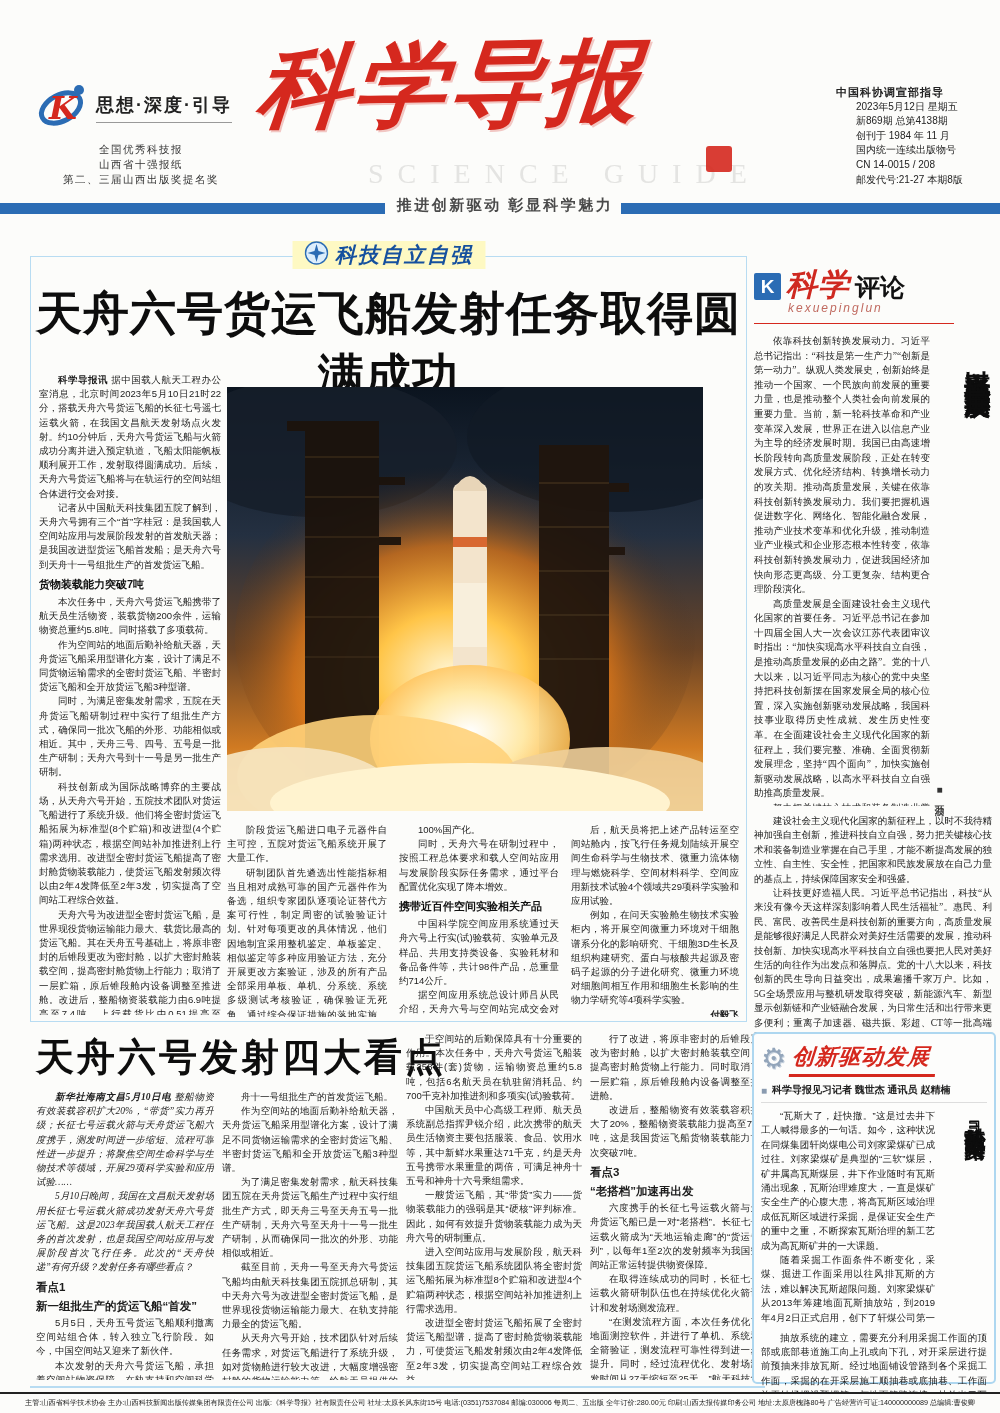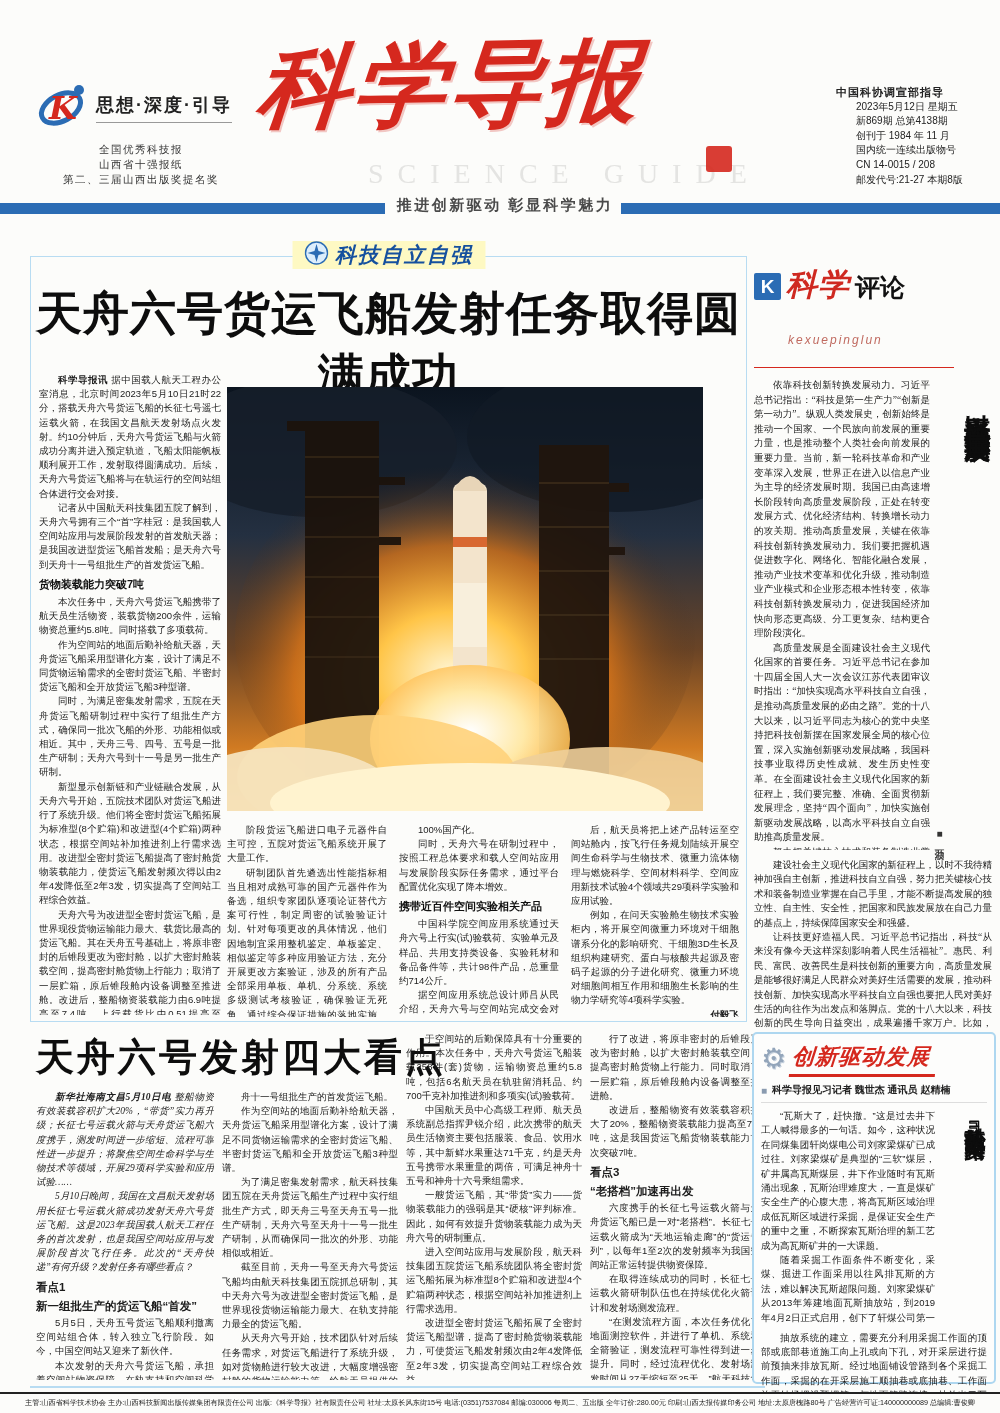--- a/index.html
+++ b/index.html
@@ -44,21 +44,21 @@
   .m-col2 { left:196px; top:566px; width:160px; height:194px; }
   .m-col3 { left:368px; top:566px; width:160px; height:194px; }
   .m-col4 { left:540px; top:566px; width:168px; height:194px; }
 
   
   .comm { position:absolute; left:754px; top:256px; width:242px; height:766px; }
   .comm-hdr { display:flex; align-items:flex-end; gap:5px; height:44px; }
   .k-box { width:27px; height:27px; background:#2b6cb4; color:#fff; font-weight:bold; font-size:19px; display:flex; align-items:center; justify-content:center; border-radius:2px; }
   .comm-red { font-family:"DejaVu Serif",serif; font-weight:bold; font-style:italic; font-size:31px; color:#cf2920; letter-spacing:1px; line-height:1; }
   .comm-black { font-size:25px; font-weight:900; color:#111; line-height:1.05; }
-  .comm-pinyin { font-style:italic; font-size:12px; letter-spacing:2px; color:#c06a60; border-bottom:1px solid #d5281e; padding:1px 0 20px 34px; width:200px;margin-top:32px; }
+  .comm-pinyin { font-style:italic; font-size:12px; letter-spacing:2px; color:#c06a60; border-bottom:1px solid #d5281e; padding:1px 0 8px 34px; width:200px; }
   .comm-top { display:flex; margin-top:10px; }
   .comm-text1 { width:176px; height:472px; overflow:hidden; font-family:"Liberation Serif","DejaVu Serif",serif; font-size:9.5px; line-height:14.6px; text-align:justify; }
   .comm-headwrap { position:relative; width:64px; }
   .vert { writing-mode:vertical-rl; }
   .comm-vert-head { position:absolute; top:16px; right:2px; height:450px; font-size:26px; font-weight:900; letter-spacing:1.5px; color:#0d0d0d; line-height:1.1; }
   .comm-author { position:absolute; left:2px; bottom:8px; font-size:10px; color:#333; }
   .comm-bottom { margin-top:8px; width:238px; height:222px; overflow:hidden; font-family:"Liberation Serif","DejaVu Serif",serif; font-size:9.5px; line-height:14.4px; text-align:justify; }
 
   
   .a2 { position:absolute; left:30px; top:1028px; width:735px; height:360px; border-bottom:2px solid #b8dcf2; }
@@ -144,21 +144,21 @@
     <div class="main-headline">天舟六号货运飞船发射任务取得圆满成功</div>
     <div class="main-subhead">中国载人航天进入空间站应用与发展阶段</div>
 
     <div class="col m-col1">
         <p class="para"><b class="lead">科学导报讯 </b>据中国载人航天工程办公室消息，北京时间2023年5月10日21时22分，搭载天舟六号货运飞船的长征七号遥七运载火箭，在我国文昌航天发射场点火发射。约10分钟后，天舟六号货运飞船与火箭成功分离并进入预定轨道，飞船太阳能帆板顺利展开工作，发射取得圆满成功。后续，天舟六号货运飞船将与在轨运行的空间站组合体进行交会对接。</p>
         <p class="para">记者从中国航天科技集团五院了解到，天舟六号拥有三个“首”字桂冠：是我国载人空间站应用与发展阶段发射的首发航天器；是我国改进型货运飞船首发船；是天舟六号到天舟十一号组批生产的首发货运飞船。</p>
         <h4 class="col-head">货物装载能力突破7吨</h4>
         <p class="para">本次任务中，天舟六号货运飞船携带了航天员生活物资，装载货物200余件，运输物资总重约5.8吨。同时搭载了多项载荷。</p>
         <p class="para">作为空间站的地面后勤补给航天器，天舟货运飞船采用型谱化方案，设计了满足不同货物运输需求的全密封货运飞船、半密封货运飞船和全开放货运飞船3种型谱。</p>
         <p class="para">同时，为满足密集发射需求，五院在天舟货运飞船研制过程中实行了组批生产方式，确保同一批次飞船的外形、功能相似或相近。其中，天舟三号、四号、五号是一批生产研制；天舟六号到十一号是另一批生产研制。</p>
-        <p class="para">新型显示创新链和产业链融合发展，从天舟六号开始，五院技术团队对货运飞船进行了系统升级。他们将全密封货运飞船拓展为标准型(8个贮箱)和改进型(4个贮箱)两种状态，根据空间站补加推进剂上行需求选用。改进型全密封货运飞船提高了密封舱货物装载能力，使货运飞船发射频次得以由2年4发降低至2年3发，切实提高了空间站工程综合效益。</p>
+        <p class="para">科技创新成为国际战略博弈的主要战场，从天舟六号开始，五院技术团队对货运飞船进行了系统升级。他们将全密封货运飞船拓展为标准型(8个贮箱)和改进型(4个贮箱)两种状态，根据空间站补加推进剂上行需求选用。改进型全密封货运飞船提高了密封舱货物装载能力，使货运飞船发射频次得以由2年4发降低至2年3发，切实提高了空间站工程综合效益。</p>
         <p class="para">天舟六号为改进型全密封货运飞船，是世界现役货物运输能力最大、载货比最高的货运飞船。其在天舟五号基础上，将原非密封的后锥段更改为密封舱，以扩大密封舱装载空间，提高密封舱货物上行能力；取消了一层贮箱，原后锥段舱内设备调整至推进舱。改进后，整船物资装载能力由6.9吨提高至7.4吨，上行载货比由0.51提高至0.53。</p>
       </div>
 
     <div class="photo">
       <svg width="476" height="424" viewBox="0 0 476 424">
         <defs>
           <linearGradient id="sky" x1="0" y1="0" x2="0" y2="1">
             <stop offset="0" stop-color="#0b141f"></stop>
               <stop offset="0.35" stop-color="#243041"></stop>
             <stop offset="0.62" stop-color="#6a4426"></stop>

